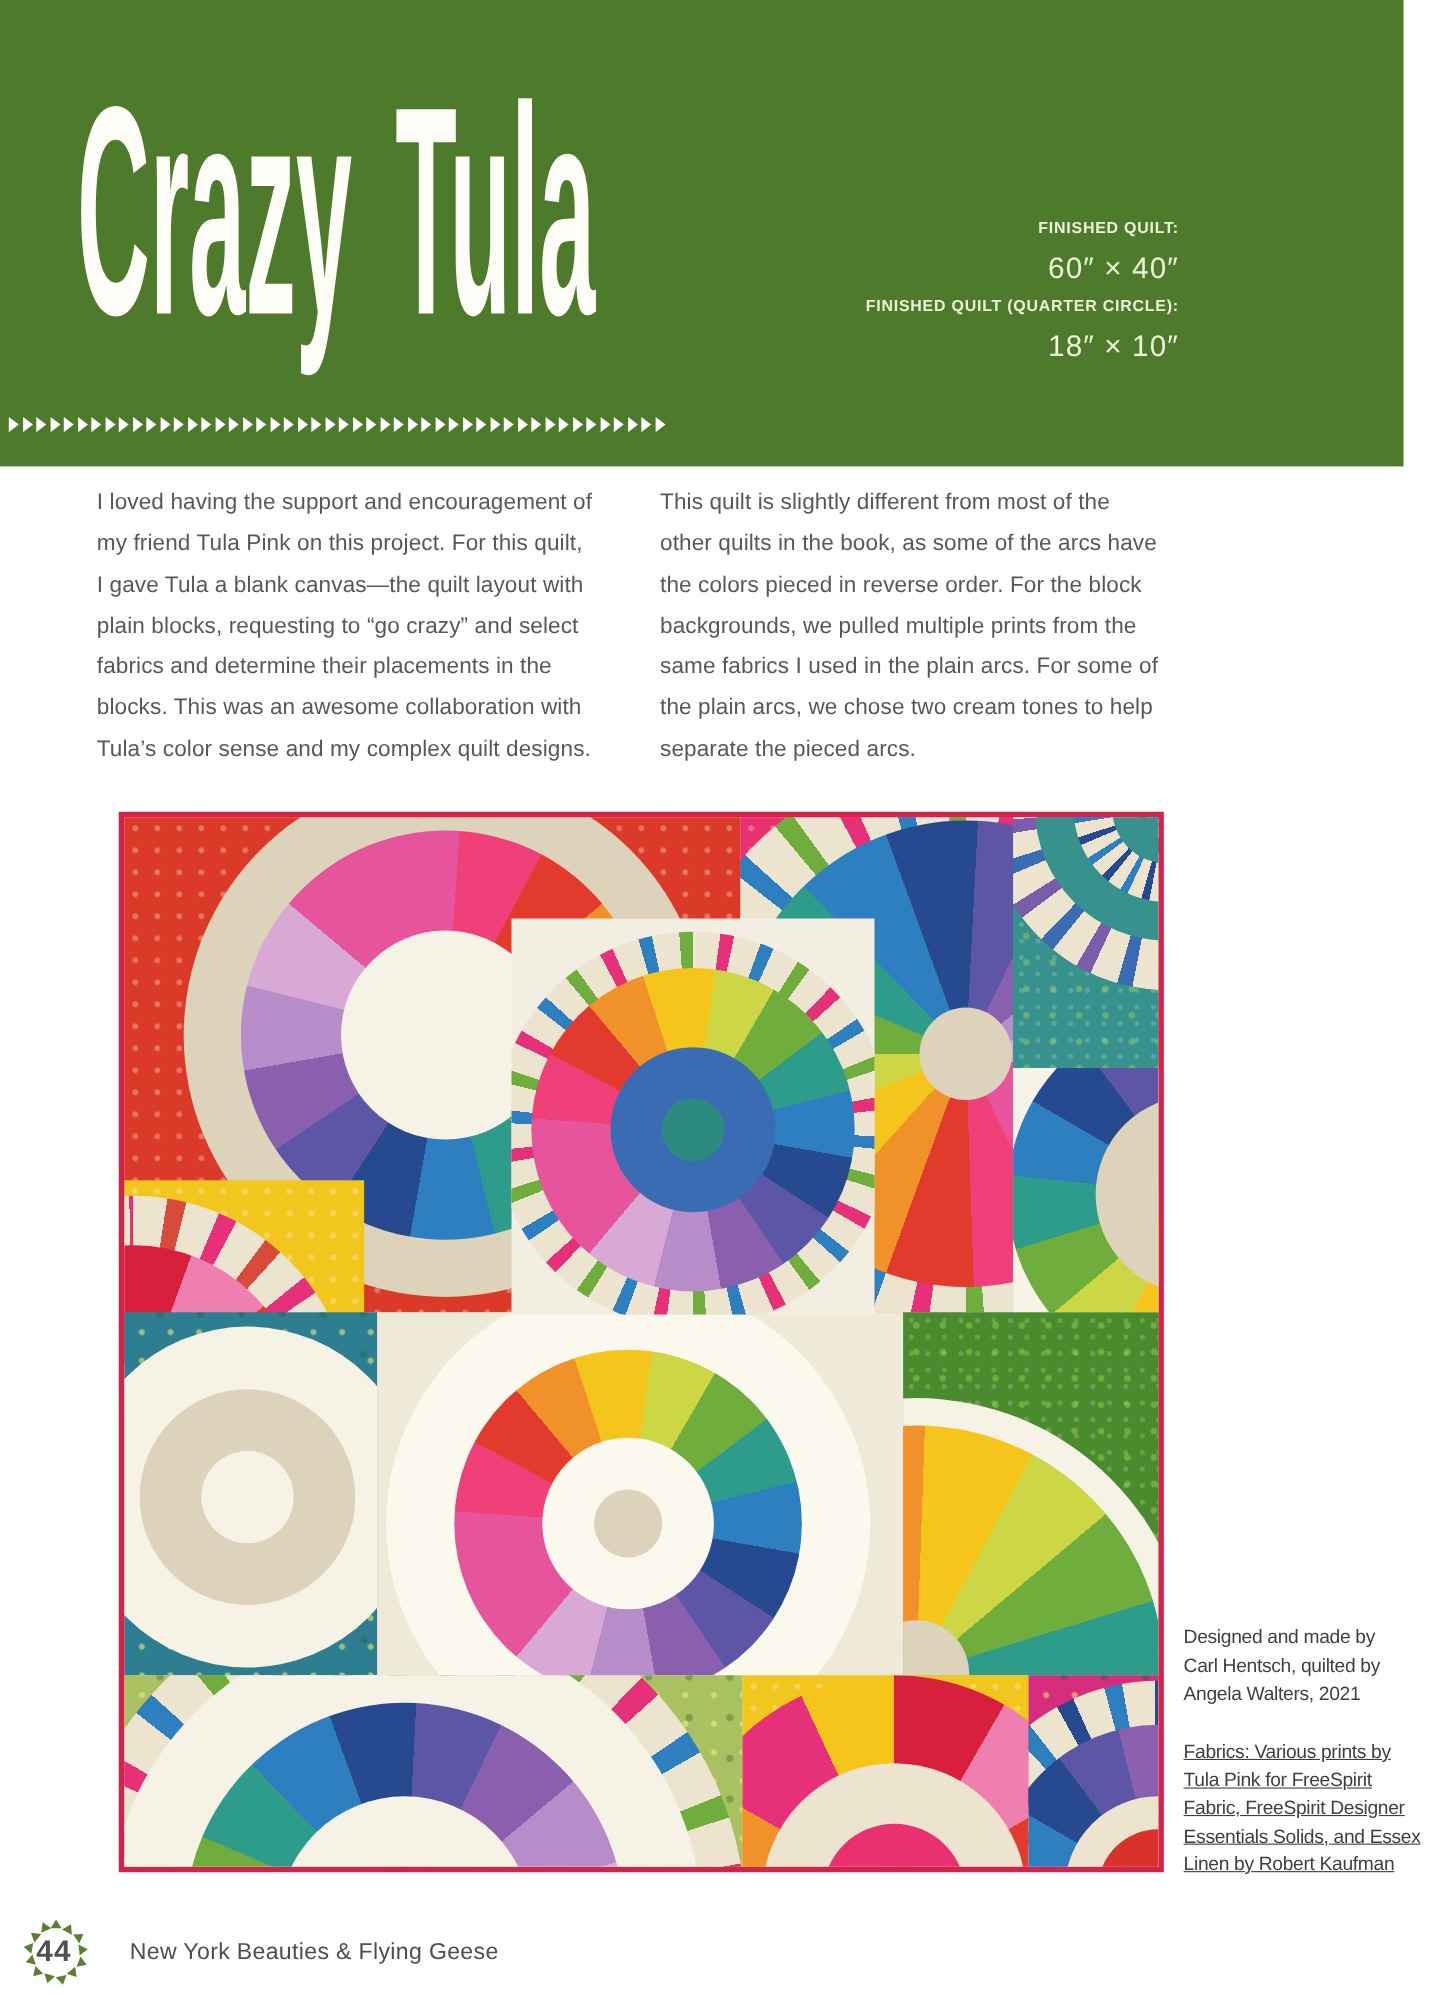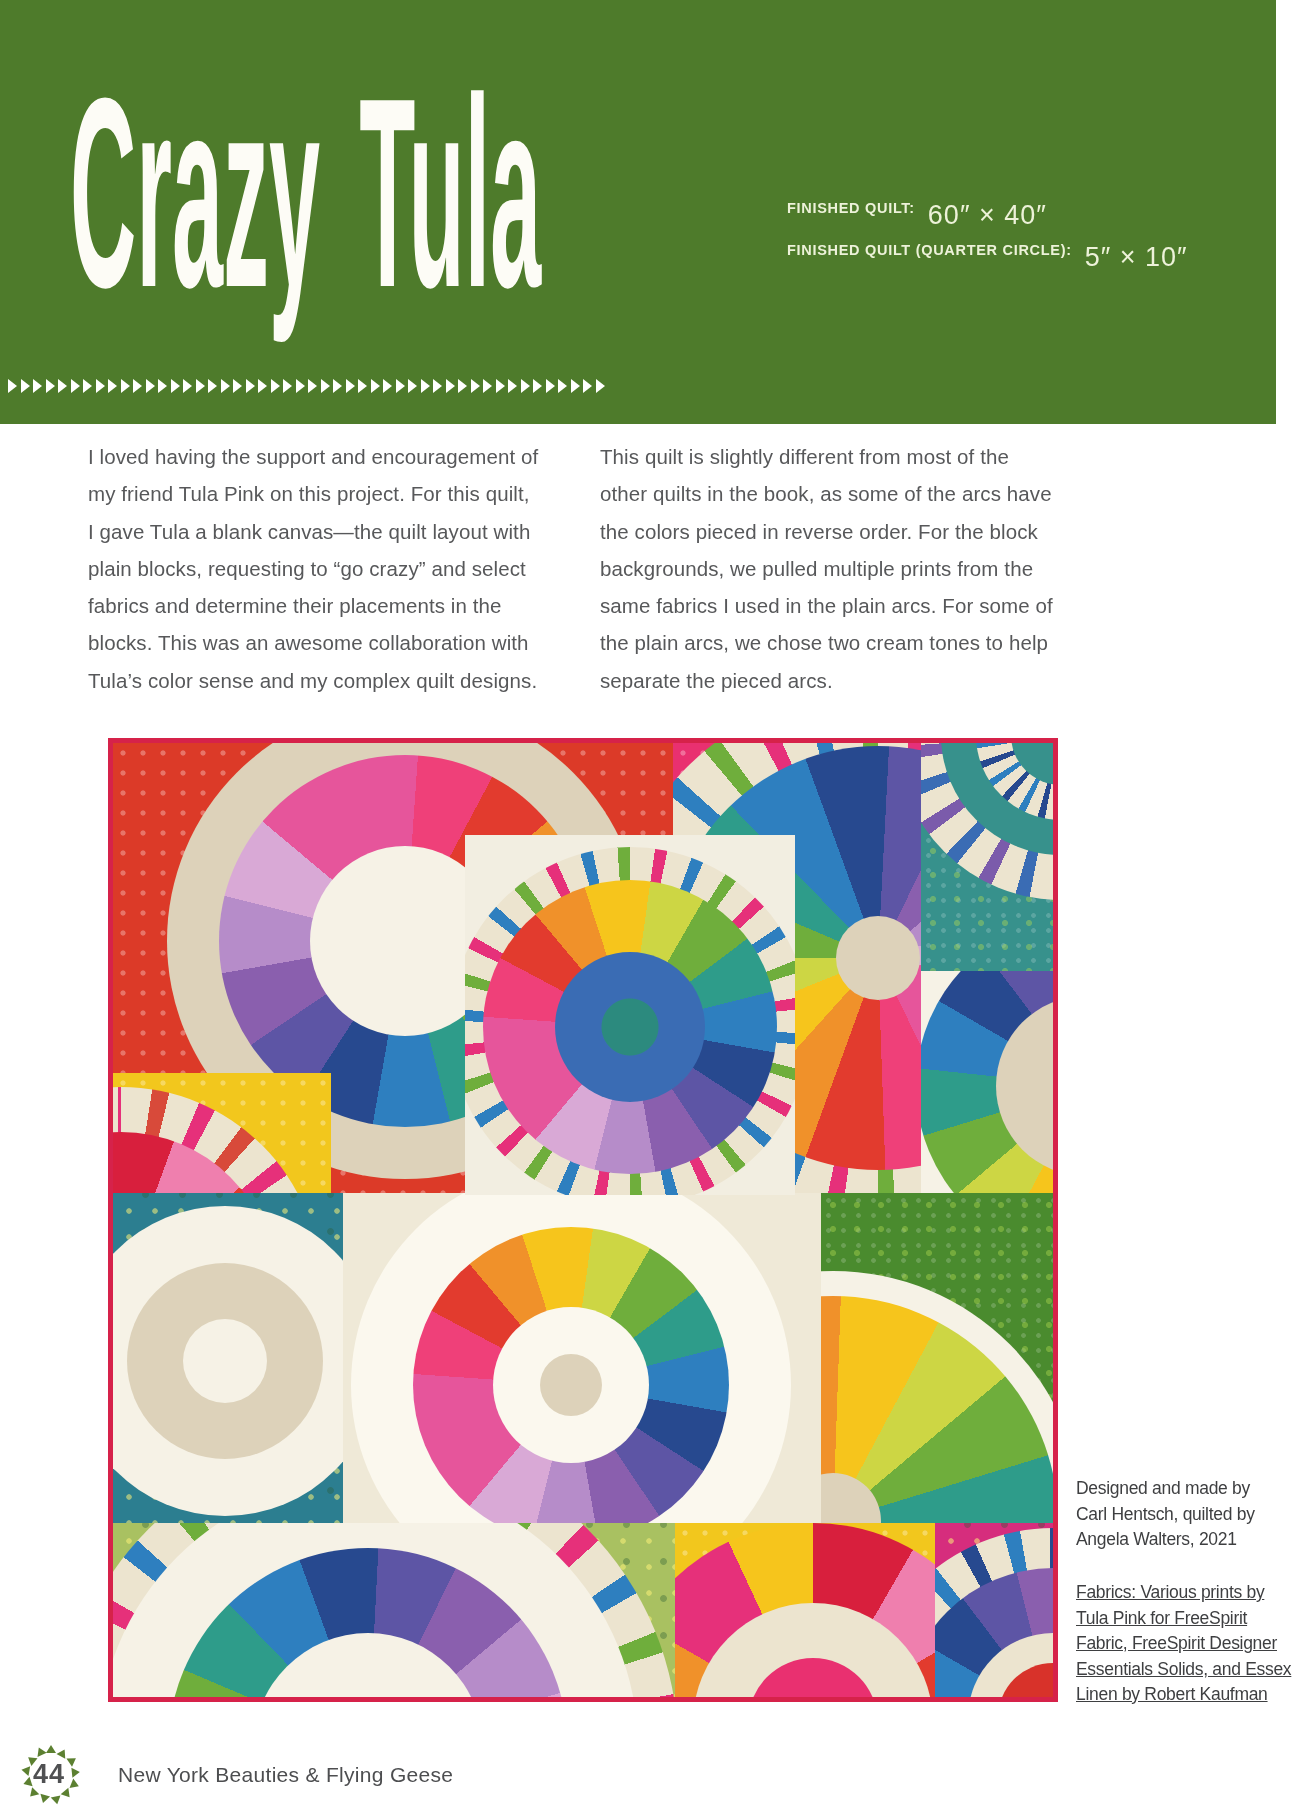--- a/index.html
+++ b/index.html
@@ -18,21 +18,21 @@
   body{width:1300px;height:1817px;position:relative;background:#fff;overflow:hidden;
        font-family:"Liberation Sans", sans-serif;}
   .abs{position:absolute;}
 
   
   #banner{left:0;top:0;width:1276px;height:424px;background:var(--banner_green);}
   #title{left:70px;top:58px;font-size:270px;line-height:1;font-weight:700;
          color:var(--title_white);letter-spacing:0;word-spacing:.15em;
          transform:scaleX(.34);transform-origin:0 0;white-space:nowrap;}
   #specs{left:787px;top:200px;color:var(--spec_text);}
-  .specline{display:flex;align-items:flex-start;gap:13px;margin-bottom:11px;}
+  .specline{display:flex;align-items:flex-end;gap:13px;margin-bottom:11px;flex-direction:column;}
   .speclabel{font-size:14.5px;font-weight:700;letter-spacing:.7px;}
   .specvalue{font-size:27px;font-weight:400;letter-spacing:1px;}
   #arrow-row{left:8px;top:378px;height:16px;display:flex;align-items:center;}
   .tri{width:0;height:0;border-top:7.5px solid transparent;border-bottom:7.5px solid transparent;
        border-left:9px solid var(--arrow_white);margin-right:3.5px;}
 
   
   .col{top:438px;font-size:20.5px;line-height:37.3px;color:var(--body_text);
        white-space:pre;letter-spacing:.1px;}
   #col-left{left:88px;}
@@ -78,21 +78,21 @@
 
 <div id="banner" class="abs">
   <div id="title" class="abs">Crazy Tula</div>
   <div id="specs" class="abs">
     <div class="specline">
       <span class="speclabel">FINISHED QUILT:</span>
       <span class="specvalue">60″ × 40″</span>
     </div>
     <div class="specline">
       <span class="speclabel">FINISHED QUILT (QUARTER CIRCLE):</span>
-      <span class="specvalue">5″ × 10″</span>
+      <span class="specvalue">18″ × 10″</span>
     </div>
   </div>
   <div id="arrow-row" class="abs">
       <span class="tri"></span>
       <span class="tri"></span>
       <span class="tri"></span>
       <span class="tri"></span>
       <span class="tri"></span>
       <span class="tri"></span>
       <span class="tri"></span>

